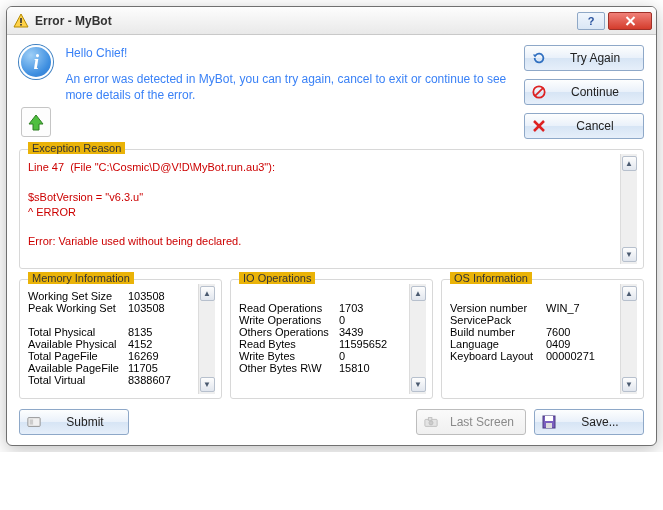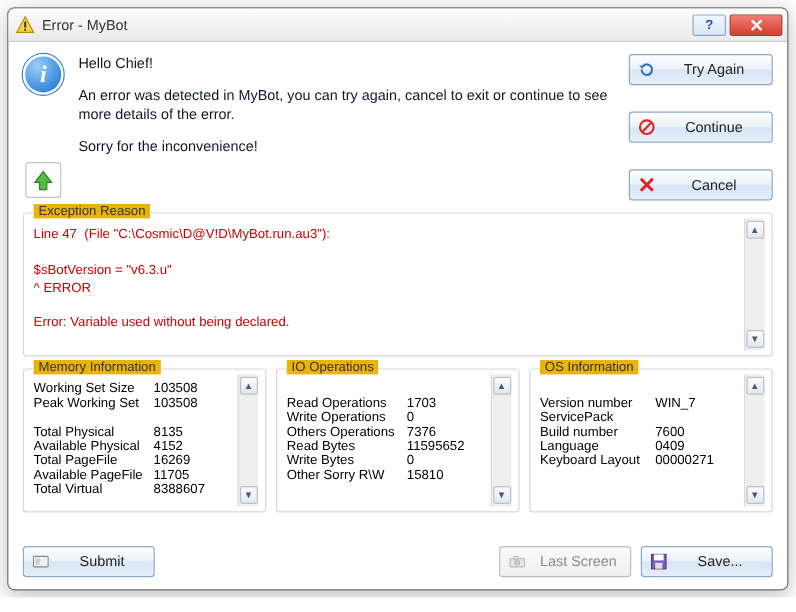--- a/index.html
+++ b/index.html
@@ -31,20 +31,21 @@
   }
   .titlebar .warn-ico {
     width: 16px; height: 16px;
     margin-right: 6px;
     display:flex; align-items:center; justify-content:center;
   }
   .titlebar .title-txt {
     flex: 1;
     color: #333;
     font-size: 12px;
+    font-weight: bold;
   }
   .titlebar .help-btn {
     width: 28px; height: 18px;
     border: 1px solid #8fa8c6;
     border-radius: 2px;
     background: linear-gradient(#f0f6fd,#dae7f5);
     color:#2a539e;
     font-weight:bold;
     font-size:11px;
     display:flex; align-items:center; justify-content:center;
@@ -96,32 +97,32 @@
   .up-arrow {
     width:30px; height:30px;
     display:flex; align-items:center; justify-content:center;
     border:1px solid #c5c5c5;
     border-radius:3px;
     background:#fdfdfd;
     cursor:pointer;
     margin-bottom:2px;
   }
   .msg-text {
-    color:#0f172a;
+    color:#3b82f6;
     font-size:12px;
     line-height:1.35;
     padding-top:2px;
   }
   .msg-text p { margin:0 0 10px 0; }
 
   .btn-col {
     width:120px;
     display:flex;
     flex-direction:column;
-    gap:22px;
+    gap:8px;
     padding-top:2px;
   }
   .win-btn {
     height:26px;
     border:1px solid #8ea8c8;
     border-radius:3px;
     background: linear-gradient(#fdfefe,#eaf1fa 48%, #d7e5f5 52%, #e6effa);
     display:flex;
     align-items:center;
     padding:0 6px;
@@ -201,21 +202,21 @@
     overflow:hidden;
   }
   .kv { display:flex; }
   .kv .k { width:100px; }
   .kv .v { flex:1; }
   .info-row .group:nth-child(3) .kv .k { width:96px; }
 
   .bottom-row {
     display:flex;
     gap:8px;
-    margin-top:28px;
+    margin-top:10px;
     justify-content:space-between;
   }
   .bottom-row .spacer { flex:1; }
   .bottom-row .win-btn { width:110px; }
 </style>
 </head>
 <body>
 
 <div class="window">
 
@@ -245,21 +246,20 @@
           <div class="info-ico">i</div>
           <div class="up-arrow">
             <svg width="20" height="20" viewBox="0 0 20 20">
               <polygon points="10,3 17,12 13,12 13,18 7,18 7,12 3,12" fill="#4fbf3f" stroke="#2f7f23" stroke-width="1"></polygon>
             </svg>
           </div>
         </div>
         <div class="msg-text">
           <p>Hello Chief!</p>
           <p>An error was detected in  MyBot, you can try again, cancel to exit or continue to see more details of the error.</p>
-          <p>Sorry for the inconvenience!</p>
         </div>
       </div>
       <div class="btn-col">
         <div class="win-btn">
           <span class="ico">
             <svg width="14" height="14" viewBox="0 0 16 16">
               <path d="M3 8 a5 5 0 1 0 1.5 -3.5" fill="none" stroke="#2f6fc0" stroke-width="2"></path>
               <polygon points="1,4 6,4 3.5,7.5" fill="#2f6fc0"></polygon>
             </svg>
           </span>
@@ -353,32 +353,32 @@
               <div class="kv">
                 <div class="k">Read Operations</div>
                 <div class="v">1703</div>
               </div>
               <div class="kv">
                 <div class="k">Write Operations</div>
                 <div class="v">0</div>
               </div>
               <div class="kv">
                 <div class="k">Others Operations</div>
-                <div class="v">7376</div>
+                <div class="v">3439</div>
               </div>
               <div class="kv">
                 <div class="k">Read Bytes</div>
                 <div class="v">11595652</div>
               </div>
               <div class="kv">
                 <div class="k">Write Bytes</div>
                 <div class="v">0</div>
               </div>
               <div class="kv">
-                <div class="k">Other Sorry R\W</div>
+                <div class="k">Other Bytes R\W</div>
                 <div class="v">15810</div>
               </div>
             </div>
           <div class="vscroll">
             <div class="sarrow">▲</div>
             <div class="sarrow">▼</div>
           </div>
         </div>
       </div>
       <div class="group">

